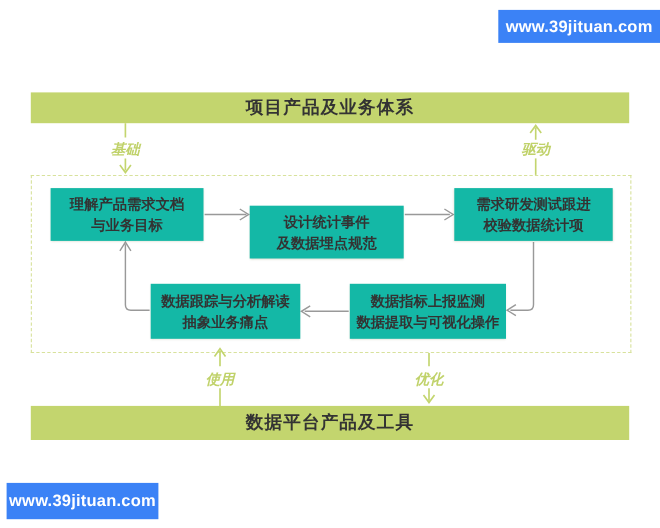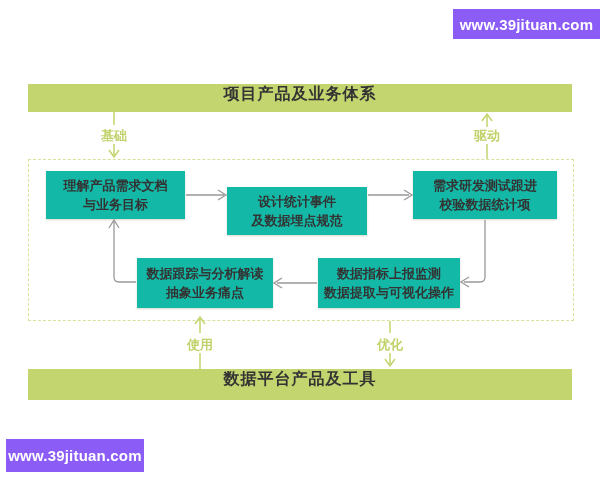--- a/index.html
+++ b/index.html
@@ -1,29 +1,29 @@
 <!DOCTYPE html>
 <html><head>
 <meta charset="utf-8">
 <style>
   html,body{margin:0;padding:0;background:#fff;}
   .canvas{
     position:relative;width:600px;height:480px;background:#ffffff;overflow:hidden;
     font-family:"Liberation Sans","DejaVu Sans",sans-serif;
   }
   .watermark{
-    position:absolute;background:#8b5cf6;color:#fff;font-weight:bold;
+    position:absolute;background:#3b82f6;color:#fff;font-weight:bold;
     font-size:15px;display:flex;align-items:center;justify-content:center;
     letter-spacing:0.2px;
   }
   .wm-top{left:453px;top:9px;width:147px;height:30px;}
   .wm-bottom{left:6px;top:439px;width:138px;height:33px;}
   .bar{
     position:absolute;left:28px;width:544px;background:#c3d56e;color:#333;
-    display:flex;align-items:flex-start;justify-content:center;
+    display:flex;align-items:center;justify-content:center;
     font-size:16px;font-weight:bold;letter-spacing:1px;
   }
   .bar-top{top:84px;height:28px;}
   .bar-bottom{top:369px;height:31px;}
   .dashed-frame{
     position:absolute;left:28px;top:159px;width:546px;height:162px;
     border:1px dashed #d8e29c;box-sizing:border-box;
   }
   .fbox{
     position:absolute;background:#14b8a6;color:#333;font-weight:bold;
@@ -31,21 +31,21 @@
     display:flex;flex-direction:column;align-items:center;justify-content:center;
     box-shadow:0 1px 2px rgba(90,100,40,0.25);
   }
   .b1{left:46px;top:171px;width:139px;height:48px;}
   .b2{left:227px;top:171px;width:140px;height:48px;margin-top:16px;}
   .b3{left:413px;top:171px;width:144px;height:48px;}
   .b4{left:137px;top:258px;width:136px;height:50px;font-family:Liberation Serif, serif;}
   .b5{left:318px;top:258px;width:142px;height:50px;}
   .edge-label{
     position:absolute;color:#c0d26a;font-weight:bold;font-size:13px;
-    transform:translateX(-50%);white-space:nowrap;
+    transform:translateX(-50%);white-space:nowrap;font-style:italic;
   }
   svg.connector-layer{position:absolute;left:0;top:0;width:600px;height:480px;}
 </style>
 </head>
 <body>
 
 <div class="canvas">
 
   <div class="watermark wm-top">
     <span>www.39jituan.com</span>

